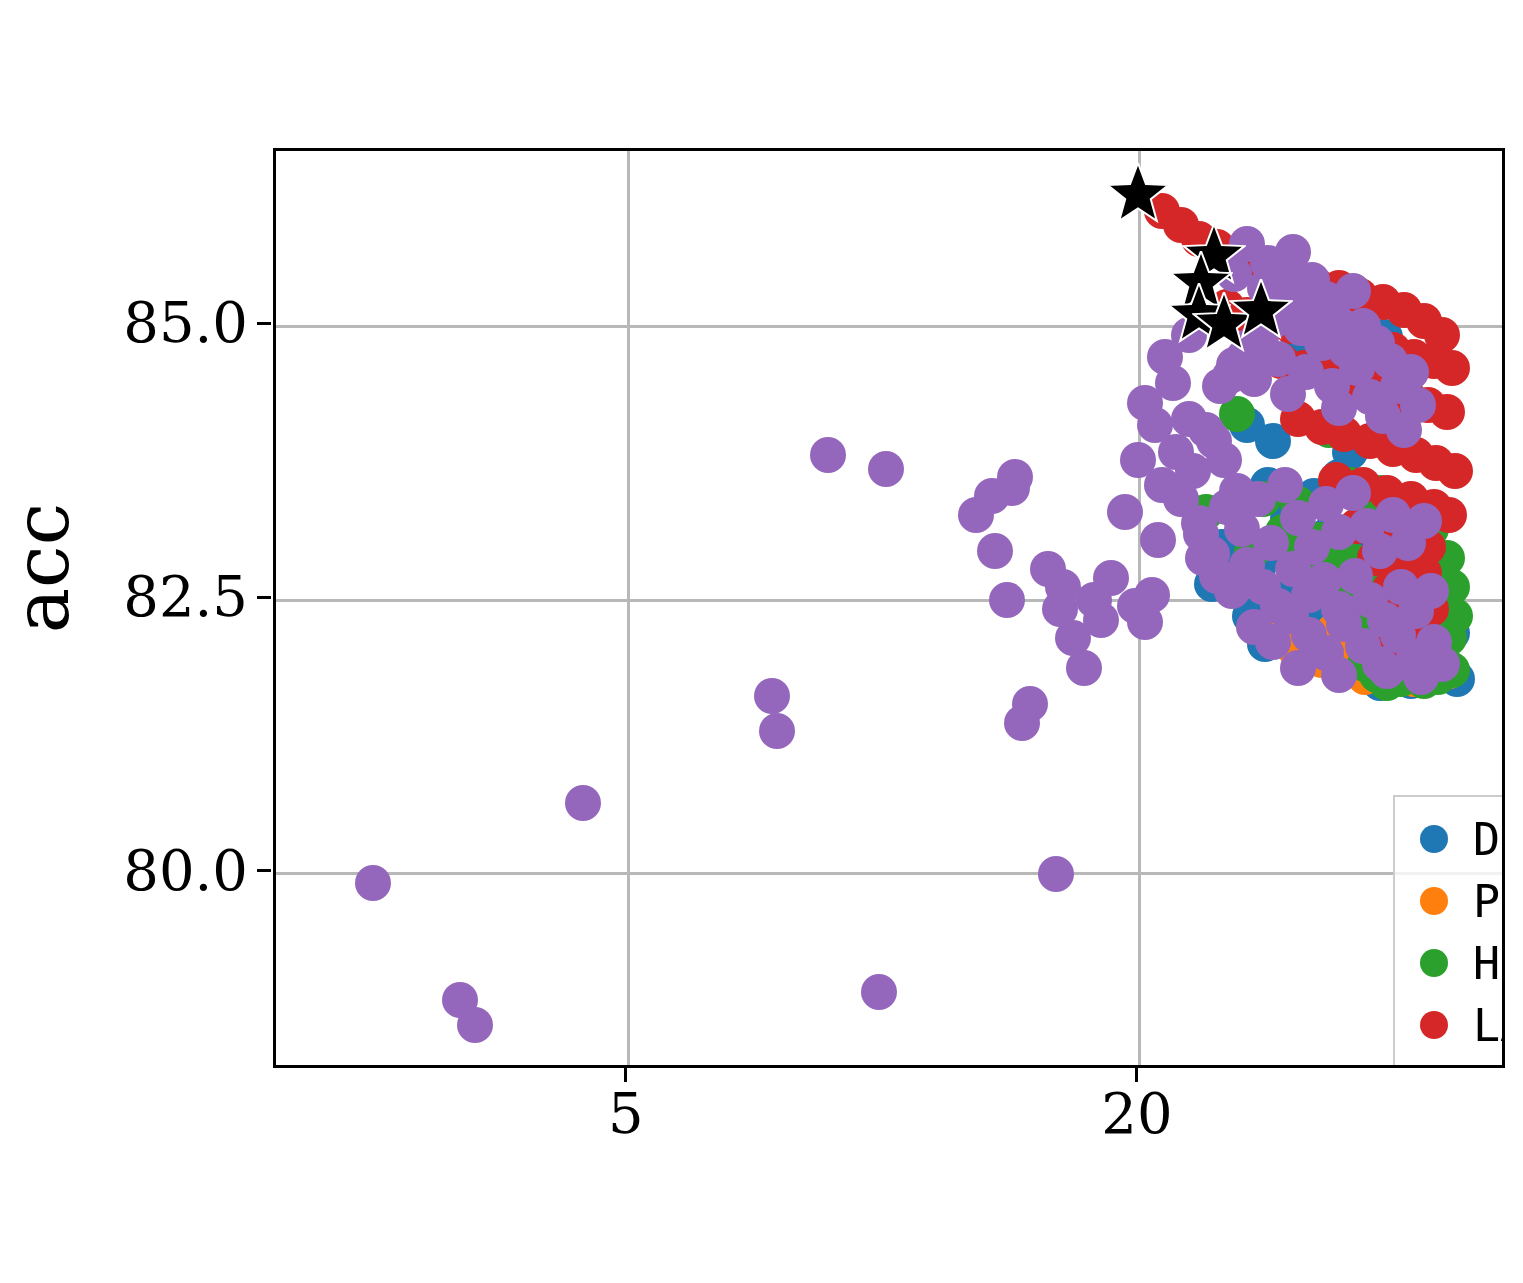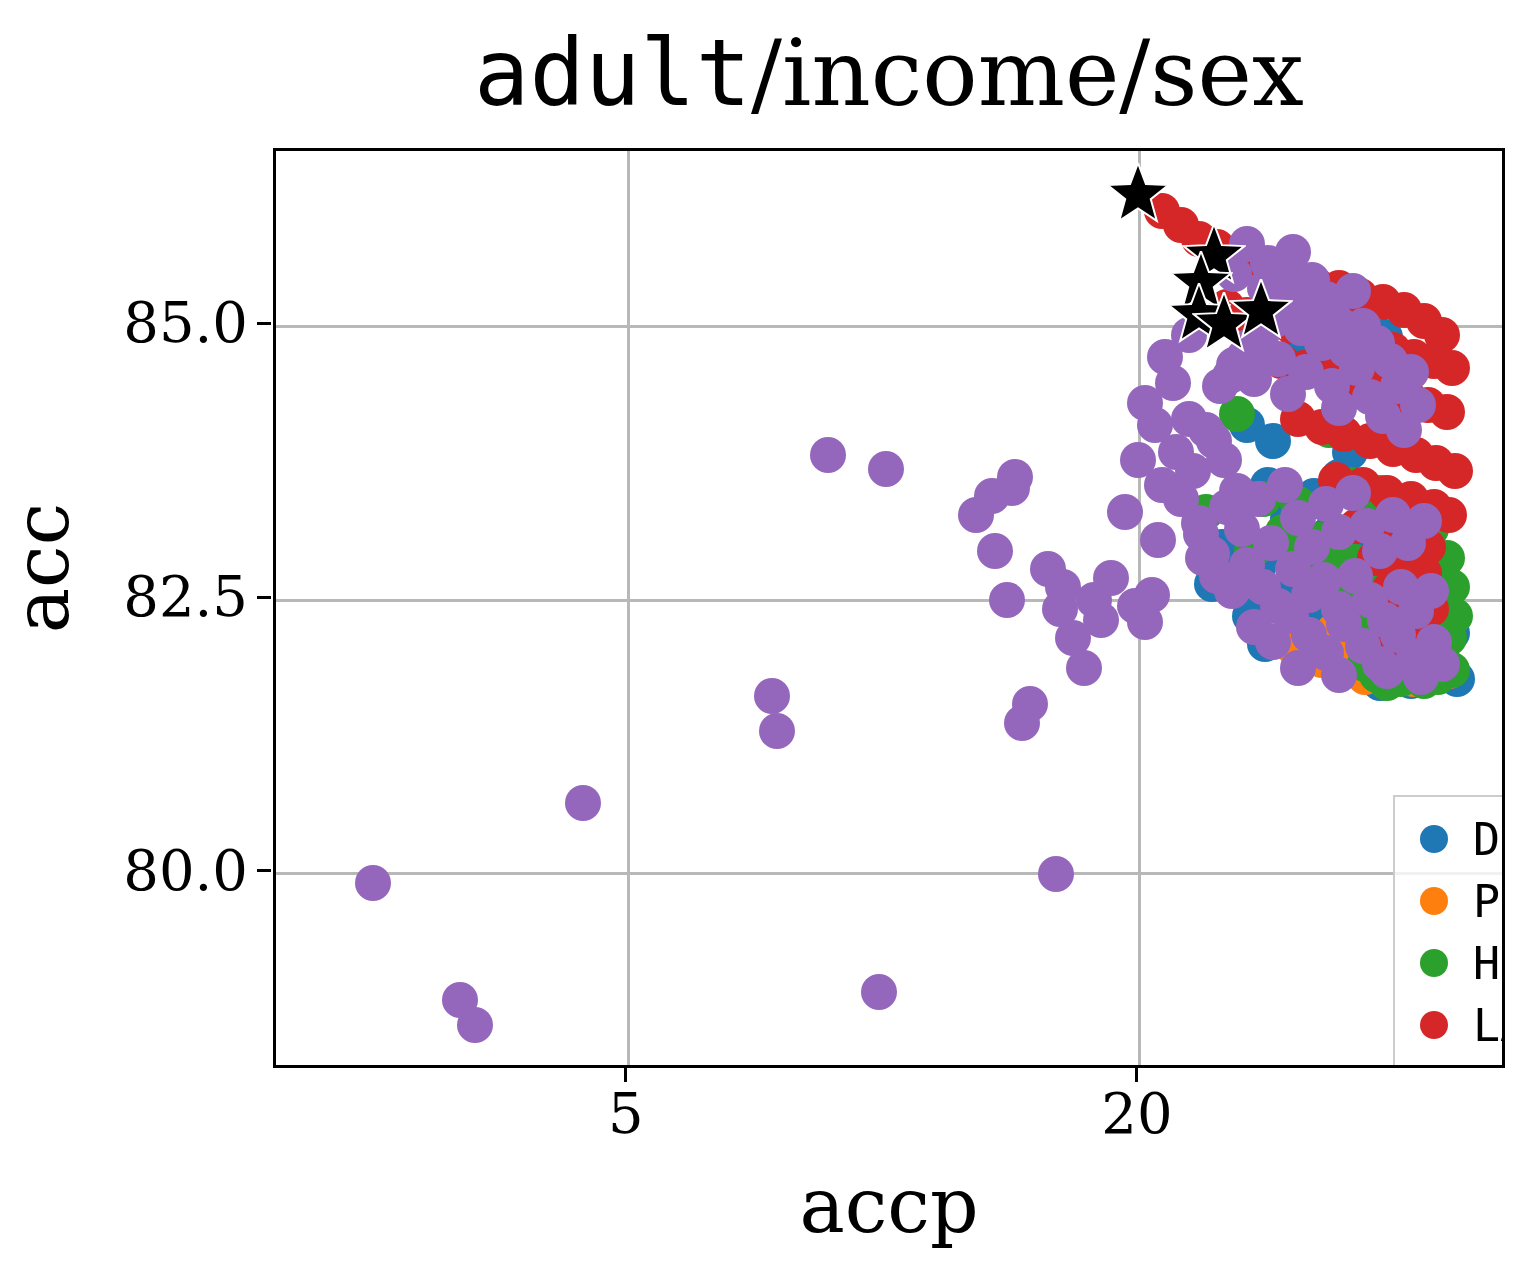--- a/index.html
+++ b/index.html
@@ -148,24 +148,22 @@
     line-height: 1;
     color: #000000;
     white-space: nowrap;
   }
 </style>
 </head>
 <body>
 
 <div id="figure">
 
-  <div id="title"><span class="mono">adult</span><span class="ser">/income/sex</span></div>
 
   <div id="ylabel">acc</div>
-  <div id="xlabel">accp</div>
 
   <div id="axes">
     <div id="gridlines">
         <div class="gridline-h" style="top: 173.738px;"></div>
         <div class="gridline-h" style="top: 447.548px;"></div>
         <div class="gridline-h" style="top: 721.357px;"></div>
         <div class="gridline-v" style="left: 351.23px;"></div>
         <div class="gridline-v" style="left: 862.434px;"></div>
       </div>
     <div id="scatter-layer">

